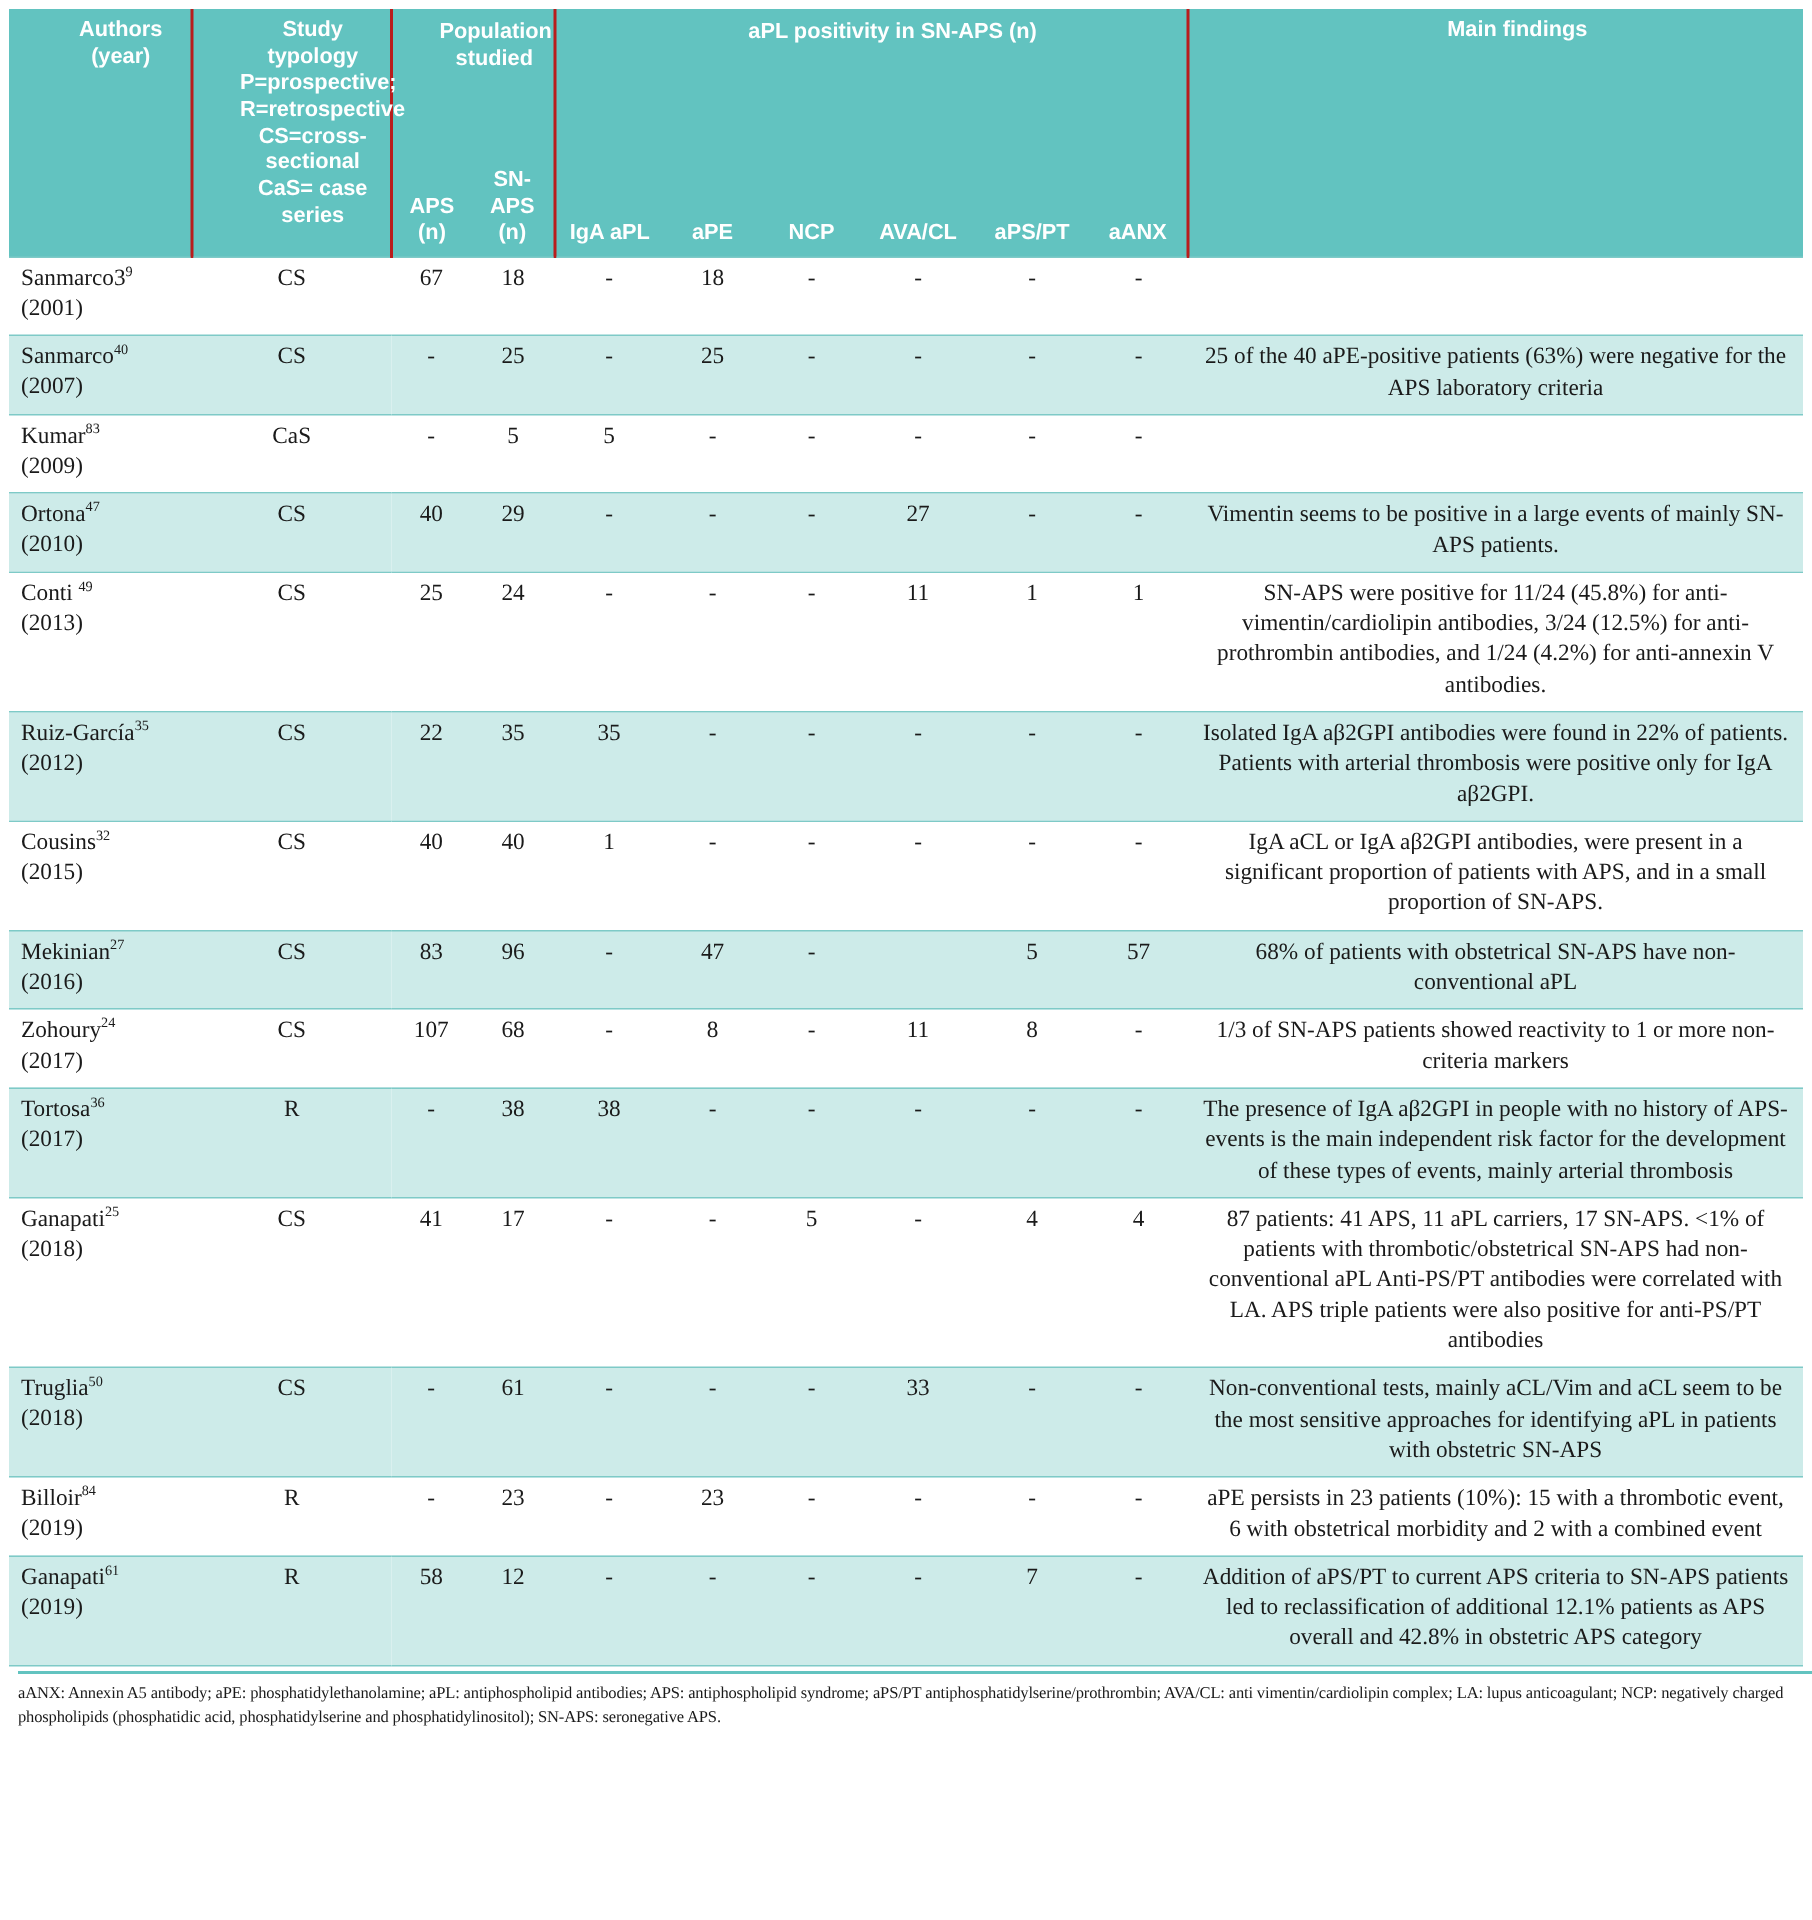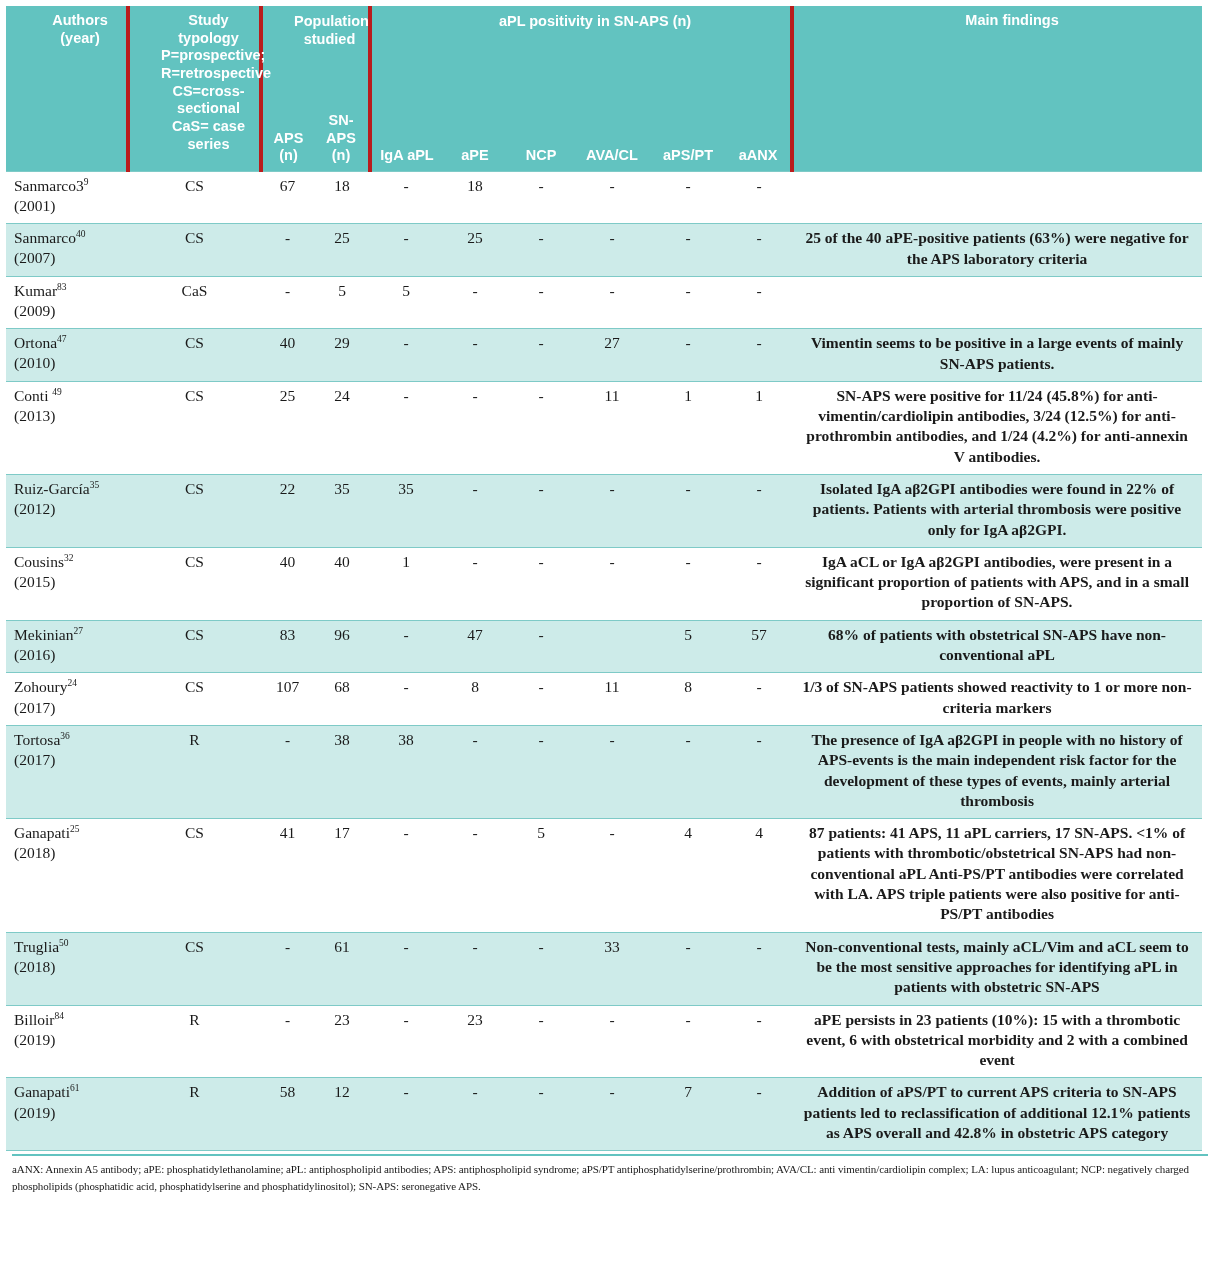--- a/index.html
+++ b/index.html
@@ -27,21 +27,21 @@
     color: #ffffff;
     font-family: "Liberation Sans", "DejaVu Sans", sans-serif;
     font-weight: bold;
     font-size: 14.5px;
     line-height: 1.22;
     text-align: center;
     vertical-align: top;
     padding: 6px 3px 4px 3px;
     border: none;
   }
-  thead th.hsep { border-left: 4px solid #b91c1c; }
+  thead th.hsep { border-left: 2px solid #b91c1c; }
   thead th.grp { padding-top: 7px; padding-bottom: 2px; }
   thead th.sub { vertical-align: bottom; padding-bottom: 6px; font-size: 14.5px; margin-top: 34px;}
   thead tr.r1 th { height: 100px; padding-left: 31px; }
   thead tr.r2 th { height: 32px; }
   th.authors-th, th.typ-th, th.find-th { vertical-align: top; }
   .th-inner { display: block; }
 
   
   tbody td {
     font-family: "Liberation Serif", "DejaVu Serif", serif;
@@ -58,21 +58,20 @@
     text-align: left;
     padding-left: 8px;
     white-space: nowrap;
   }
   td.typ, td.num { text-align: center; }
   td.findings {
     text-align: center;
     padding-left: 9px;
     padding-right: 9px;
     line-height: 1.31;
-    font-weight: bold;
   }
   sup { font-size: 9.5px; vertical-align: super; line-height: 0; }
 
   
   col.c-auth   { width: 122px; }
   col.c-typ    { width: 133px; }
   col.c-aps    { width: 53px; }
   col.c-snaps  { width: 56px; }
   col.c-iga    { width: 72px; }
   col.c-ape    { width: 66px; }

